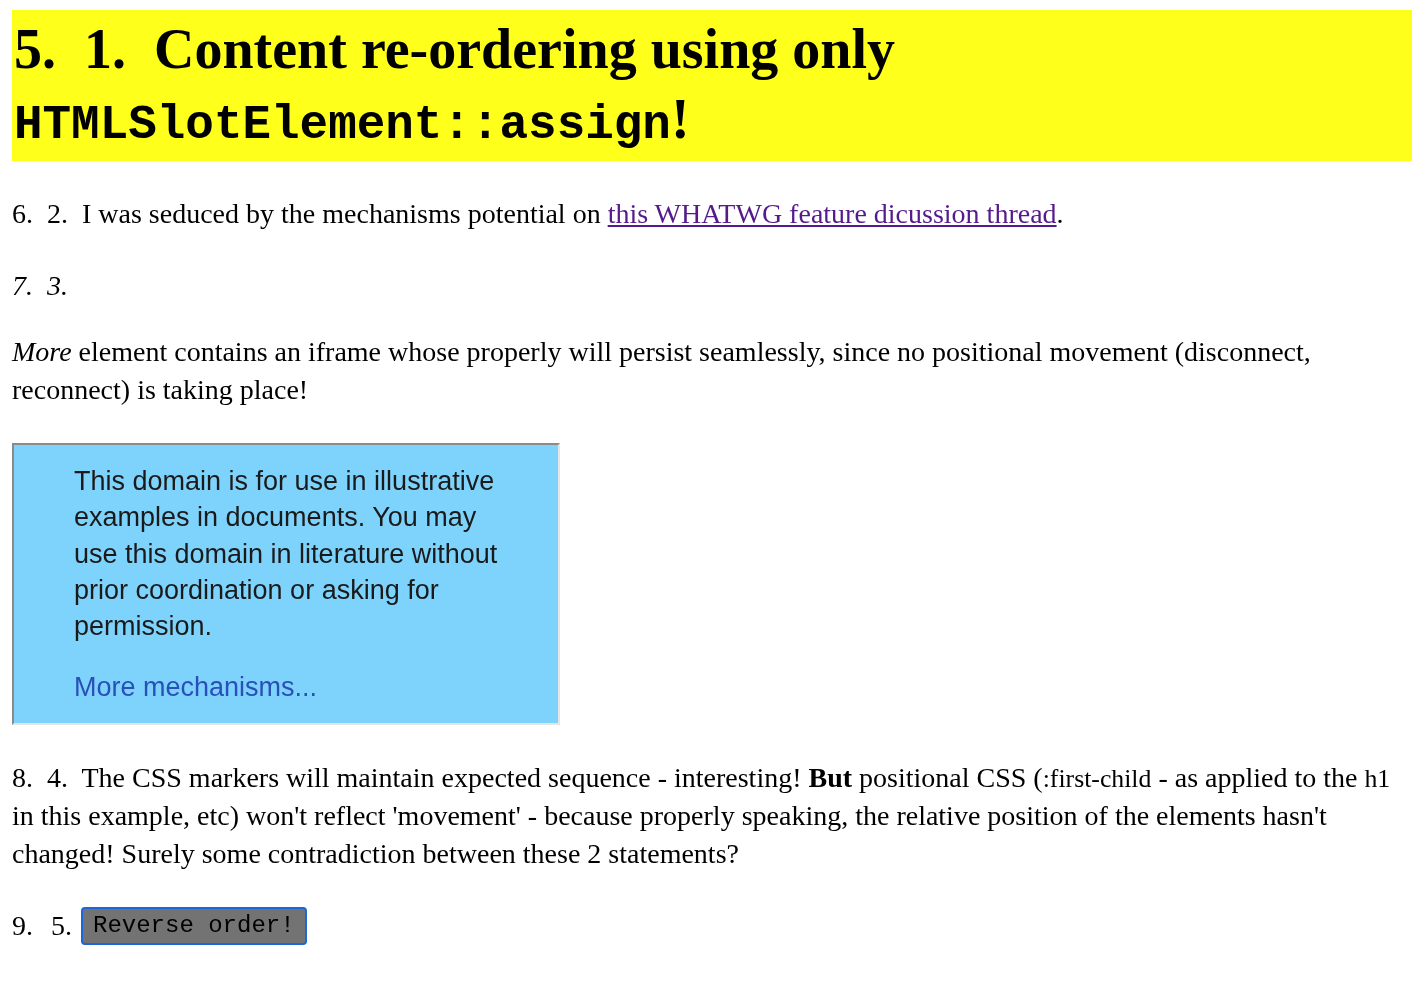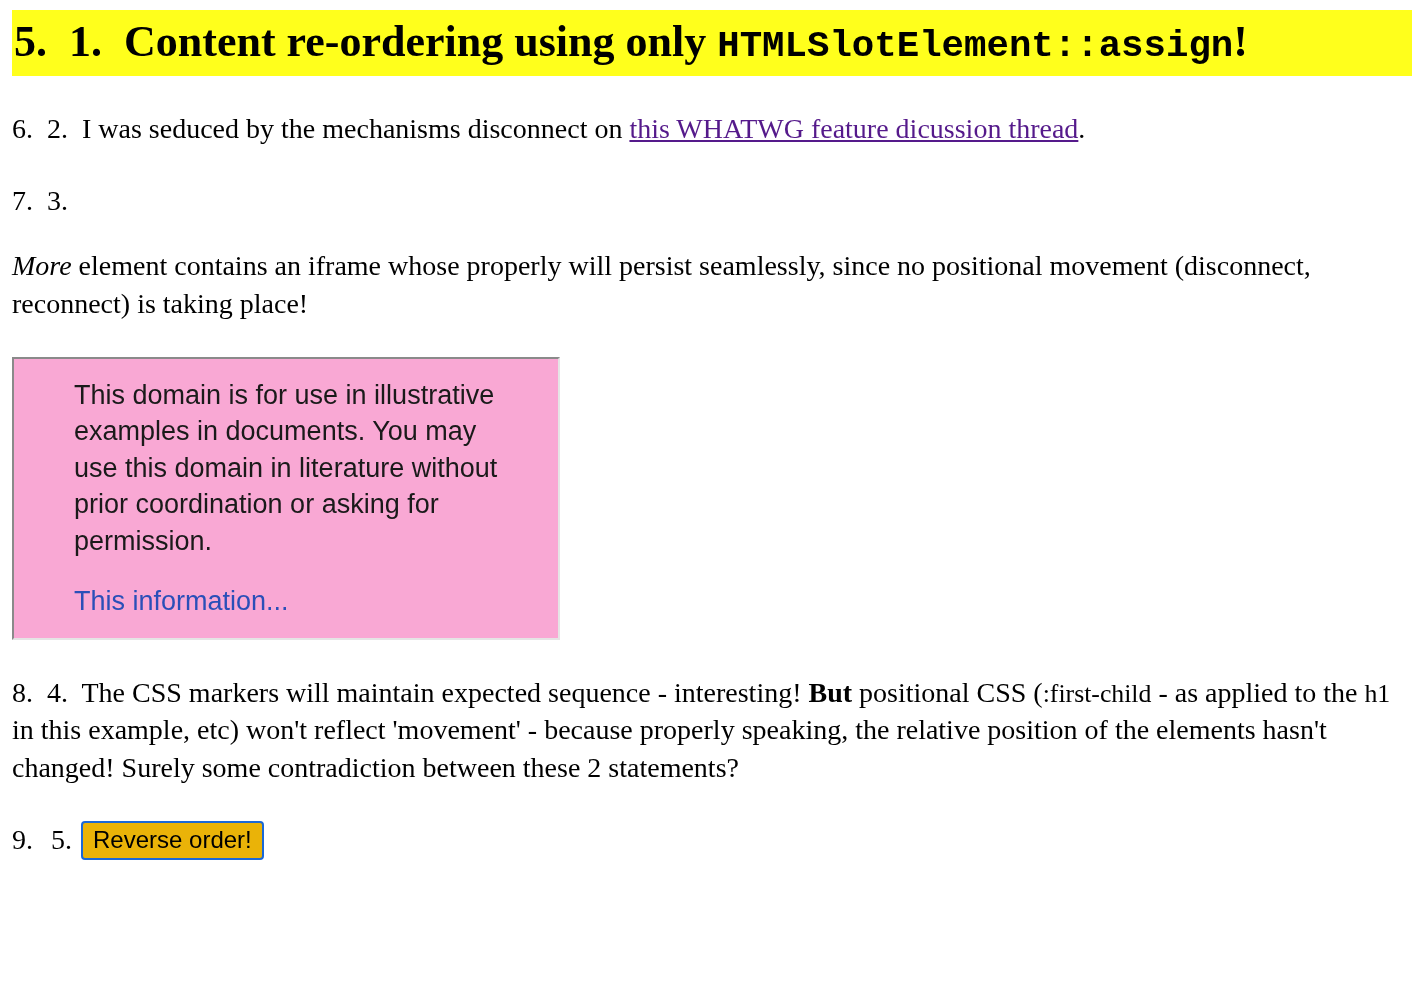--- a/index.html
+++ b/index.html
@@ -11,50 +11,51 @@
     font-size: 28px;
     line-height: 1.35;
     color: #000;
     padding: 10px 12px 24px 12px;
     max-width: 1400px;
   }
   h1 {
     background: #ffff1c;
     font-family: Georgia, "Times New Roman", Times, serif;
     font-weight: 700;
-    font-size: 44px;
+    font-size: 56px;
     line-height: 1.25;
     margin: 0 0 34px 0;
     padding: 4px 2px 6px 2px;
   }
   h1 code {
     font-family: "Courier New", Courier, monospace;
     font-size: 0.85em;
     font-weight: 700;
   }
   .para {
     margin: 0 0 34px 0;
   }
   .short-gap {
     margin-bottom: 28px;
+    font-style: italic;
   }
   a.visited-like {
     color: #551a8b;
     text-align: center;
   }
   em.this {
     font-style: italic;
   }
   .iframe-box {
     width: 548px;
     border-top: 2px solid #8a8a8a;
     border-left: 2px solid #8a8a8a;
     border-right: 2px solid #e5e5e5;
     border-bottom: 2px solid #e5e5e5;
-    background: #f9a8d4;
+    background: #7dd3fc;
     margin: 0 0 34px 0;
     padding: 18px 0 18px 0;
     box-sizing: border-box;
   }
   .iframe-inner {
     font-family: -apple-system, "Segoe UI", Helvetica, Arial, sans-serif;
     font-size: 27px;
     line-height: 1.35;
     color: #1a1a1a;
     padding: 0 60px 0 60px;
@@ -75,24 +76,24 @@
   code.inline {
     font-family: Liberation Serif, serif;
     font-size: 0.92em;
   }
   .btn-row {
     display: flex;
     align-items: center;
     gap: 2px;
   }
   button.reverse {
-    font-family: Liberation Sans, sans-serif;
+    font-family: Liberation Mono, monospace;
     font-size: 24px;
     padding: 3px 10px 3px 10px;
-    background: #eab308;
+    background: #737373;
     border: 2px solid #1a68d8;
     border-radius: 4px;
     cursor: pointer;
     line-height: 1.2;
   }
   .item-number {
     white-space: pre;
   }
 </style>
 </head>
@@ -101,36 +102,36 @@
 <h1>
   <span class="item-number">5. </span>
   <span class="item-number">1. </span>
   <span>Content re-ordering using only</span>
   <code>HTMLSlotElement::assign</code><span>!</span>
 </h1>
 
 <p class="para">
   <span class="item-number">6. </span>
   <span class="item-number">2. </span>
-  <span>I was seduced by the mechanisms disconnect on </span><a href="#" class="visited-like">this WHATWG feature dicussion thread</a><span>.</span>
+  <span>I was seduced by the mechanisms potential on </span><a href="#" class="visited-like">this WHATWG feature dicussion thread</a><span>.</span>
 </p>
 
 <p class="para short-gap">
   <span class="item-number">7. </span>
   <span class="item-number">3. </span>
 </p>
 
 <p class="para">
   <em class="this">More</em><span> element contains an iframe whose properly will persist seamlessly, since no positional movement (disconnect, reconnect) is taking place!</span>
 </p>
 
 <div class="iframe-box">
   <div class="iframe-inner">
     <p>This domain is for use in illustrative examples in documents. You may use this domain in literature without prior coordination or asking for permission.</p>
-    <p><a href="#" class="iframe-link">This information...</a></p>
+    <p><a href="#" class="iframe-link">More mechanisms...</a></p>
   </div>
 </div>
 
 <p class="para">
   <span class="item-number">8. </span>
   <span class="item-number">4. </span>
   <span>The CSS markers will maintain expected sequence - interesting! </span><span class="bold">But</span><span> positional CSS (</span><code class="inline">:first-child</code><span> - as applied to the </span><code class="inline">h1</code><span> in this example, etc) won't reflect 'movement' - because properly speaking, the relative position of the elements hasn't changed! Surely some contradiction between these 2 statements?</span>
 </p>
 
 <div class="para btn-row">

